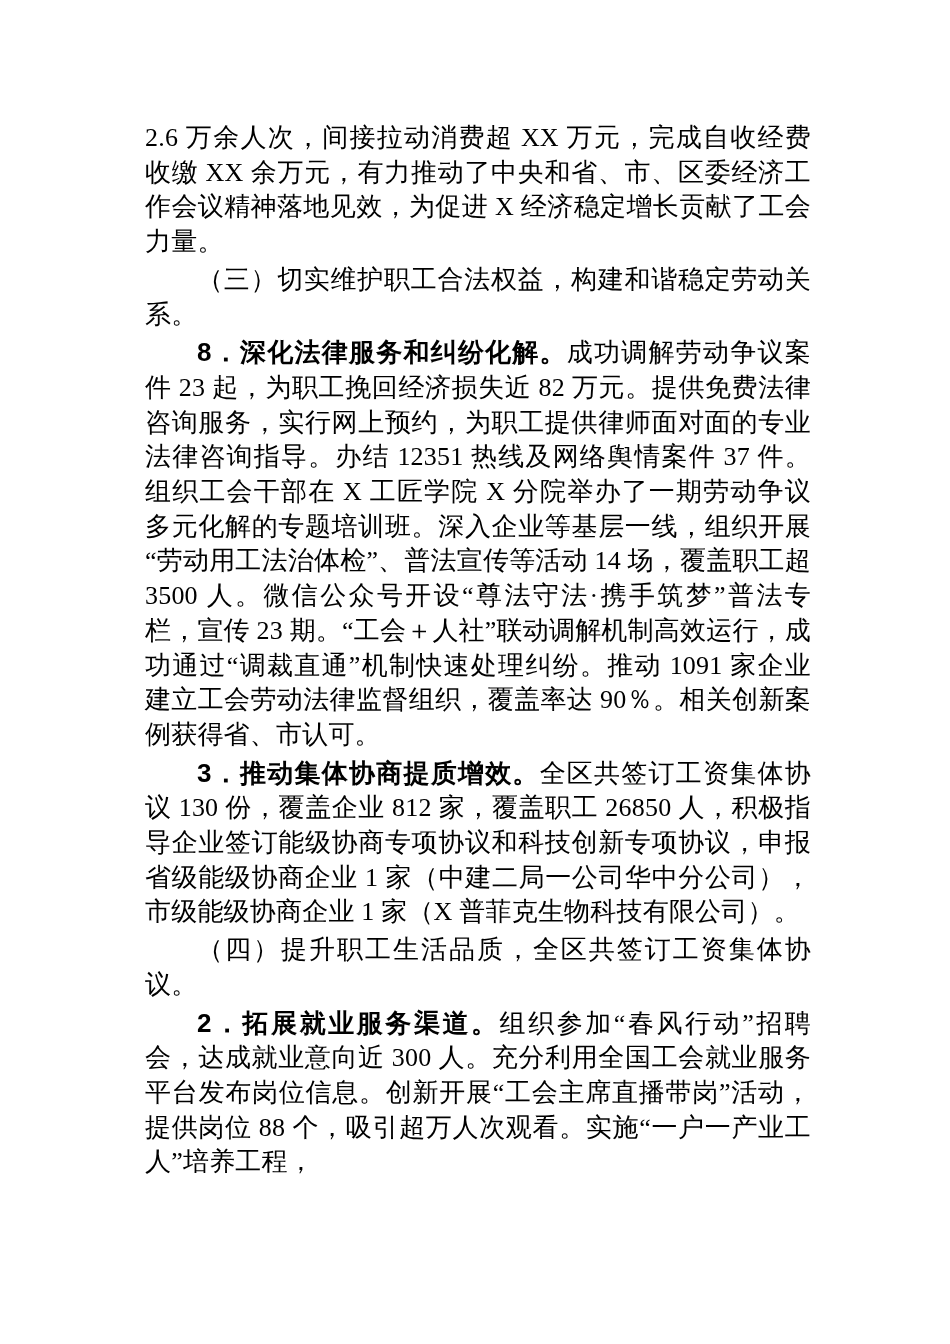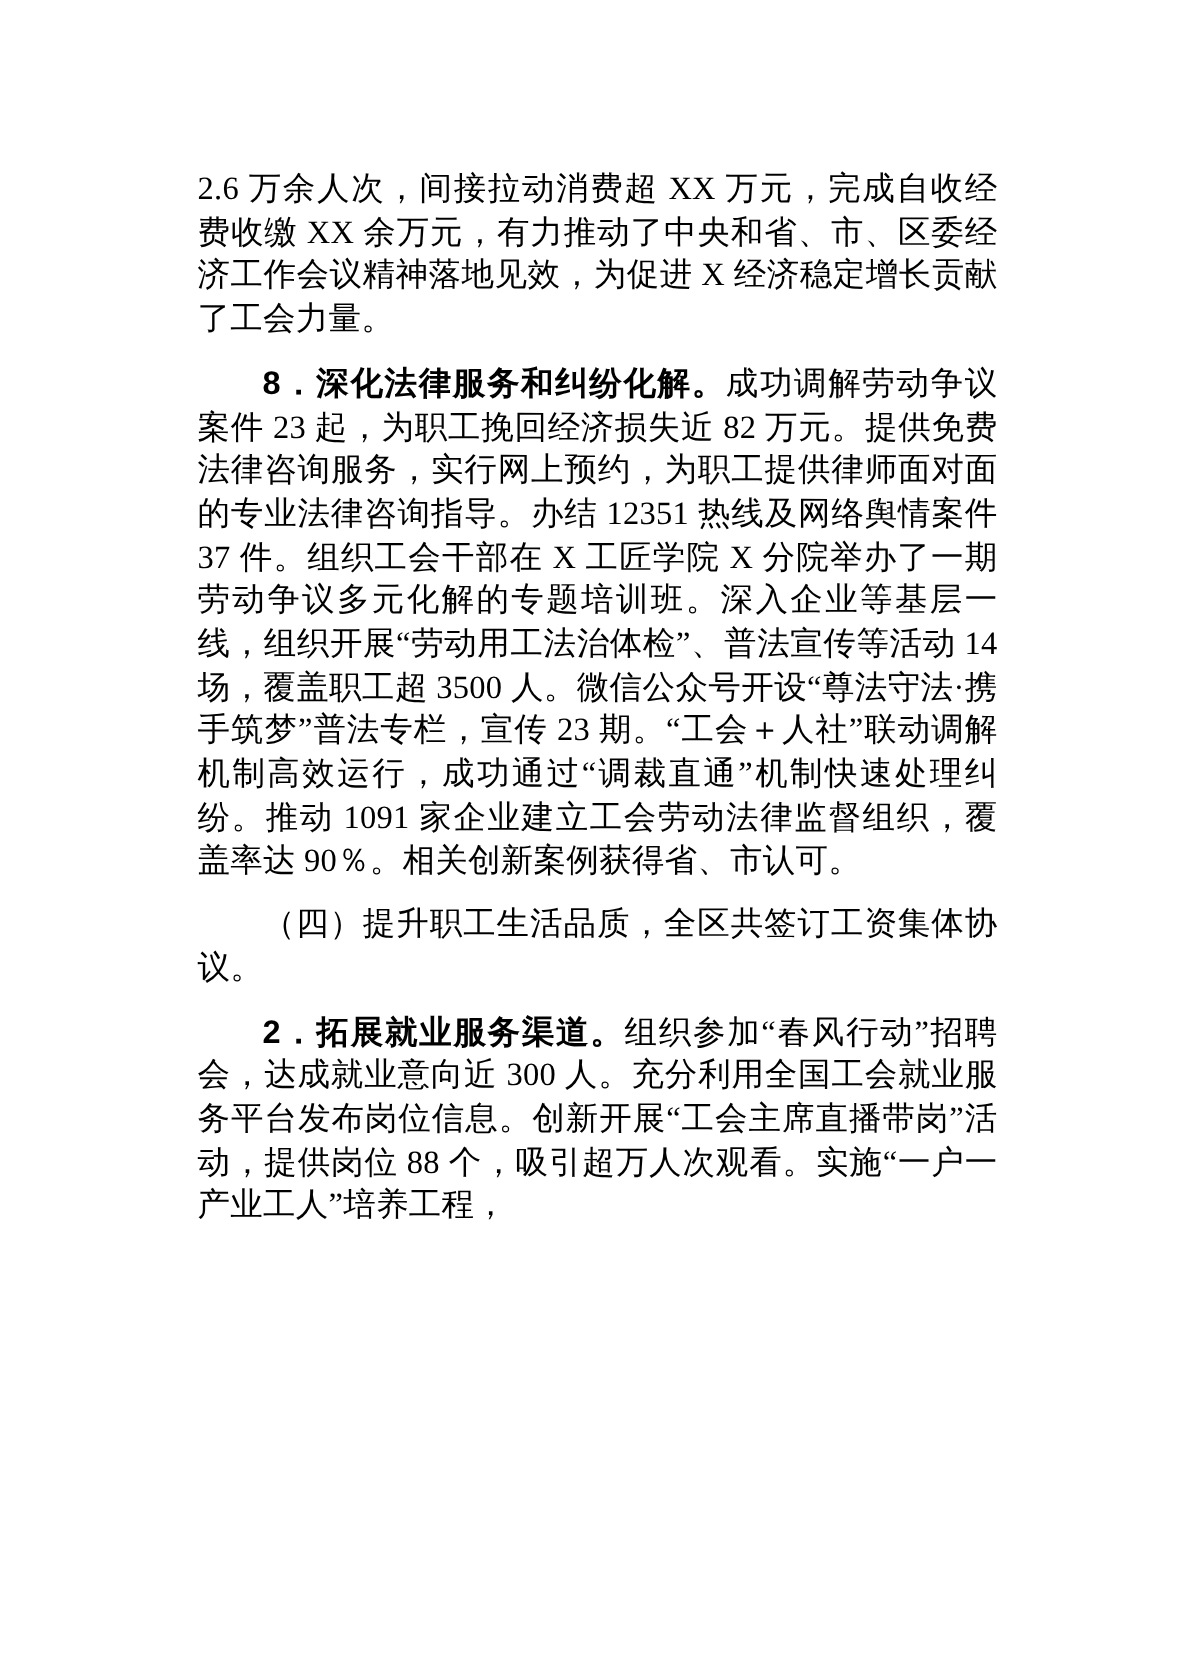--- a/index.html
+++ b/index.html
@@ -24,42 +24,44 @@
     left: 142px;
     top: 118px;
     width: 672px;
     color: #000000;
     font-size: 26px;
     line-height: 34.7px;
     text-align: justify;
     letter-spacing: 0.2px;
   }
   .textblock p {
-    margin: 16px;
+    margin: 3px;
     padding: 0;
   }
   .textblock p.indent {
     text-indent: 2em;
   }
   .lead {
     font-weight: bold;
     font-family: "Liberation Sans", "DejaVu Sans", sans-serif;
   }
 </style>
 </head>
 <body>
 
 <div class="sheet">
   <div class="textblock">
 
     <p><span>2.6 万余人次，间接拉动消费超 XX 万元，完成自收经费收缴 XX 余万元，有力推动了中央和省、市、区委经济工作会议精神落地见效，为促进 X 经济稳定增长贡献了工会力量。</span></p>
 
+    <p class="indent"><span>（三）切实维护职工合法权益，构建和谐稳定劳动关系。</span></p>
 
 
     <p class="indent"><span class="lead">8．深化法律服务和纠纷化解。</span><span>成功调解劳动争议案件 23 起，为职工挽回经济损失近 82 万元。提供免费法律咨询服务，实行网上预约，为职工提供律师面对面的专业法律咨询指导。办结 12351 热线及网络舆情案件 37 件。组织工会干部在 X 工匠学院 X 分院举办了一期劳动争议多元化解的专题培训班。深入企业等基层一线，组织开展“劳动用工法治体检”、普法宣传等活动 14 场，覆盖职工超 3500 人。微信公众号开设“尊法守法·携手筑梦”普法专栏，宣传 23 期。“工会＋人社”联动调解机制高效运行，成功通过“调裁直通”机制快速处理纠纷。推动 1091 家企业建立工会劳动法律监督组织，覆盖率达 90％。相关创新案例获得省、市认可。</span></p>
 
+    <p class="indent"><span class="lead">3．推动集体协商提质增效。</span><span>全区共签订工资集体协议 130 份，覆盖企业 812 家，覆盖职工 26850 人，积极指导企业签订能级协商专项协议和科技创新专项协议，申报省级能级协商企业 1 家（中建二局一公司华中分公司），市级能级协商企业 1 家（X 普菲克生物科技有限公司）。</span></p>
 
     <p class="indent"><span>（四）提升职工生活品质，全区共签订工资集体协议。</span></p>
 
     <p class="indent"><span class="lead">2．拓展就业服务渠道。</span><span>组织参加“春风行动”招聘会，达成就业意向近 300 人。充分利用全国工会就业服务平台发布岗位信息。创新开展“工会主席直播带岗”活动，提供岗位 88 个，吸引超万人次观看。实施“一户一产业工人”培养工程，</span></p>
 
   </div>
 </div>
 
 </body></html>

